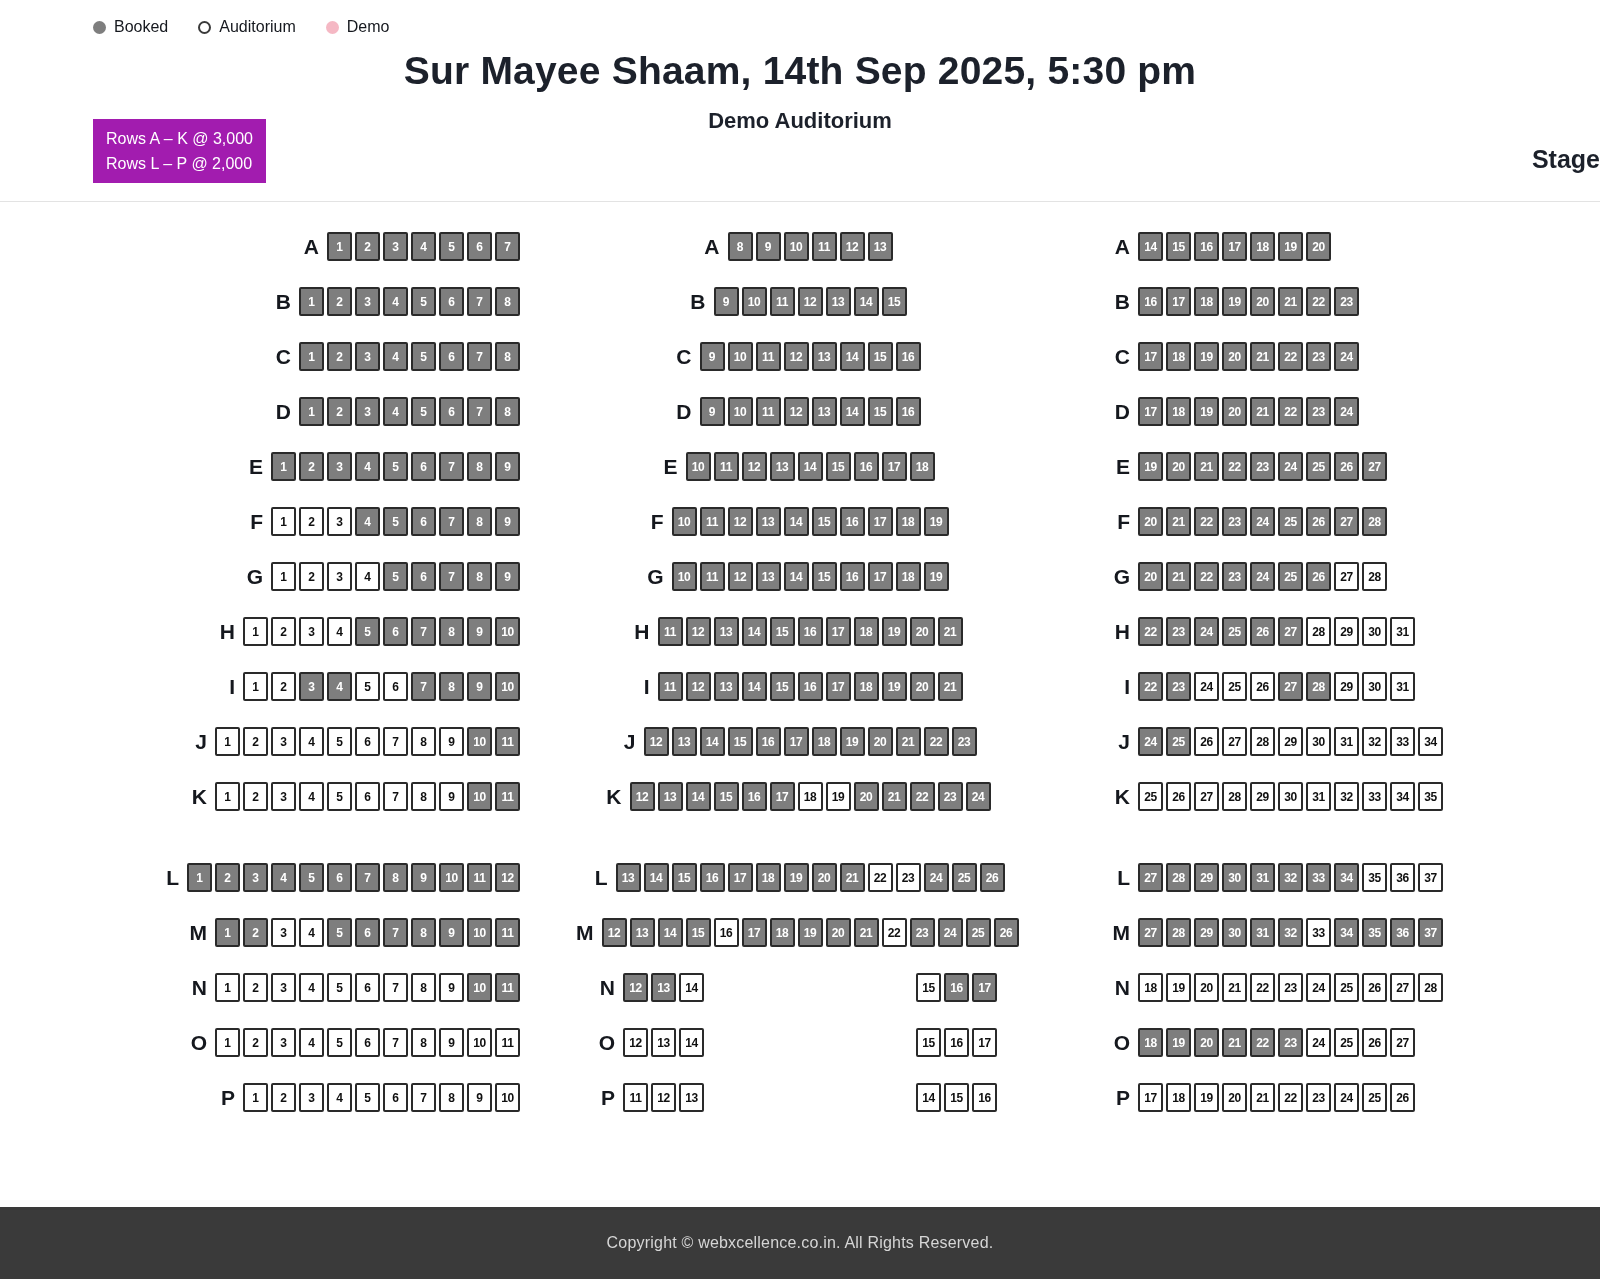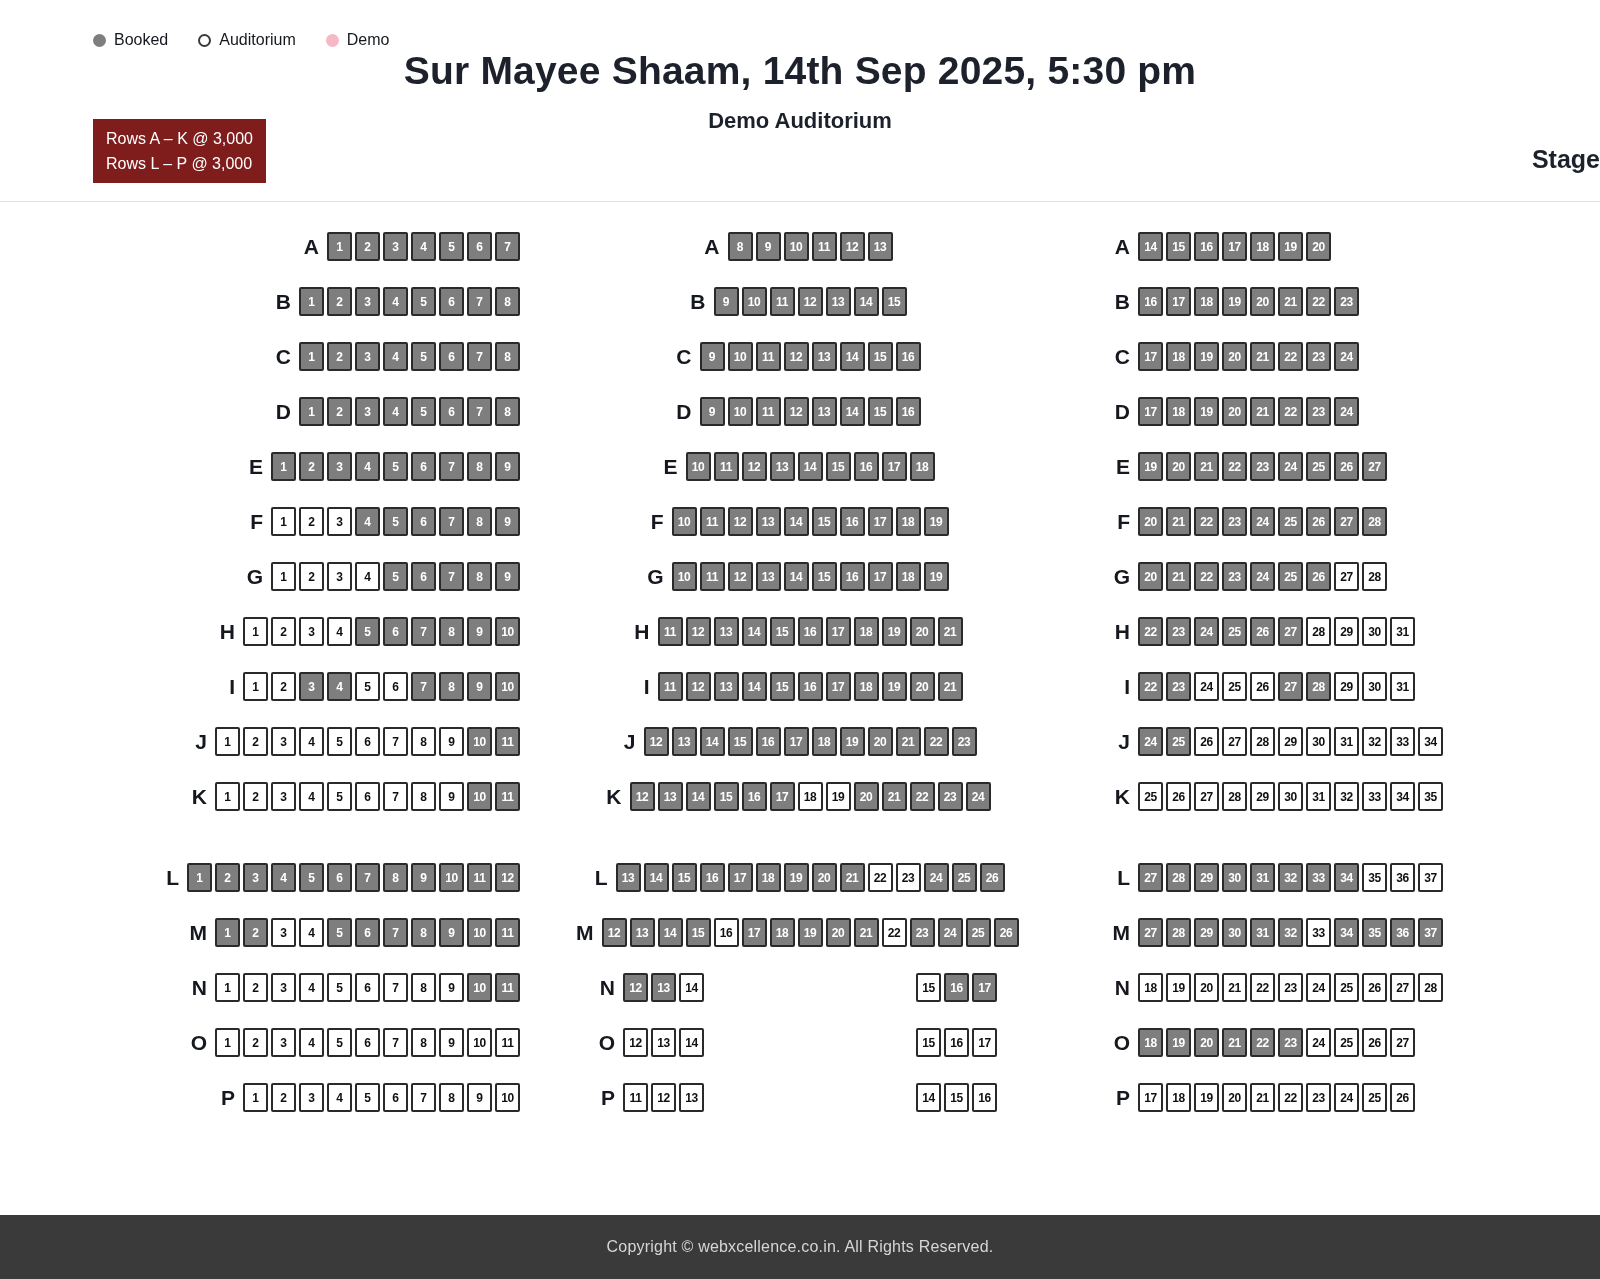--- a/index.html
+++ b/index.html
@@ -2,51 +2,51 @@
 <html style="--booked: #7e7e7e; --hold: #f5b8c4; --footer-bg: #3a3a3a;"><head>
 <meta charset="utf-8">
 <style>
   * { box-sizing: border-box; }
   html, body { margin: 0; padding: 0; background: #fff; }
   body { font-family: "Liberation Sans", sans-serif; }
   .page { width: 1600px; height: 1279px; display: flex; flex-direction: column; background: #fff; overflow: hidden; position: relative; }
 
   
   .header { position: relative; height: 202px; flex: none; border-bottom: 1px solid #e3e3e3; }
-  .legend { position: absolute; top: 31px; left: 93px; display: flex; align-items: center; gap: 30px; font-size: 16px; color: #15181e; }
+  .legend { position: absolute; top: 18px; left: 93px; display: flex; align-items: center; gap: 30px; font-size: 16px; color: #15181e; }
   .legend-item { display: flex; align-items: center; gap: 8px; }
   .dot { width: 13px; height: 13px; border-radius: 50%; flex: none; }
   .dot-booked { background: var(--booked); }
   .dot-available { background: #fff; border: 2px solid #3a3a3a; }
   .dot-hold { background: var(--hold); }
   .title { margin: 0; padding-top: 49px; text-align: center; font-size: 39px; font-weight: bold; color: #1c212b; letter-spacing: .2px; }
   .venue { margin: 15px 0 0; text-align: center; font-size: 22px; font-weight: 600; color: #1c212b; }
   .stage { margin: 11px 0 0; text-align: right; font-size: 25px; font-weight: bold; color: #1c212b; }
-  .pricebox { position: absolute; left: 93px; top: 119px; background: #7f1d1d; color: #fff; font-size: 16px; line-height: 25px; padding: 7px 13px; }
+  .pricebox { position: absolute; left: 93px; top: 119px; background: #a21caf; color: #fff; font-size: 16px; line-height: 25px; padding: 7px 13px; }
 
   
   .seatmap { flex: 1; display: flex; justify-content: space-between; align-items: flex-start; padding: 30px 150px 0 140px; }
   .block { display: flex; flex-direction: column; }
   .block-left { width: 380px; }
   .block-center { width: 450px; }
   .block-right { width: 350px; }
   .row { display: flex; align-items: center; margin-bottom: 26px; }
   .block-left .row { justify-content: flex-end; }
   .block-center .row { justify-content: center; }
   .row.zone-gap { margin-top: 26px; }
   .rl { width: 30px; margin-right: 8px; text-align: right; font-size: 21px; font-weight: bold; color: #15181e; flex: none; line-height: 29px; }
   .block-center .rl { margin-left: -38px; } 
   .seat { width: 25px; height: 29px; flex: none; margin-right: 3px; display: flex; align-items: center; justify-content: center; font-size: 12px; font-weight: bold; border-radius: 2px; letter-spacing: -0.3px; }
   .seat:last-child { margin-right: 0; }
   .seat.booked { background: var(--booked); border: 2px solid #2a2a2a; color: #fff; }
   .seat.available { background: #fff; border: 2px solid #2a2a2a; color: #101010; }
   .aisle { width: 206px; flex: none; margin-right: 3px; }
 
   
-  .footer { flex: none; height: 64px; background: var(--footer-bg); display: flex; align-items: center; justify-content: center; color: #d6d6d6; font-size: 16px; letter-spacing: .2px; }
+  .footer { flex: none; height: 72px; background: var(--footer-bg); display: flex; align-items: center; justify-content: center; color: #d6d6d6; font-size: 16px; letter-spacing: .2px; }
 </style>
 </head>
 <body>
 
 <div class="page">
 
   <div class="header">
     <div class="legend">
       <div class="legend-item">
         <span class="dot dot-booked"></span>
@@ -61,21 +61,21 @@
         <span>Demo</span>
       </div>
     </div>
 
     <h1 class="title">Sur Mayee Shaam, 14th Sep 2025, 5:30 pm</h1>
     <h2 class="venue">Demo Auditorium</h2>
     <div class="stage">Stage</div>
 
     <div class="pricebox">
       <div>Rows A – K @ 3,000</div>
-      <div>Rows L – P @ 3,000</div>
+      <div>Rows L – P @ 2,000</div>
     </div>
   </div>
 
   <div class="seatmap">
     <div class="block block-left">
         <div class="row">
           <span class="rl">A</span>
           <span class="seat booked">1</span>
           <span class="seat booked">2</span>
           <span class="seat booked">3</span>

